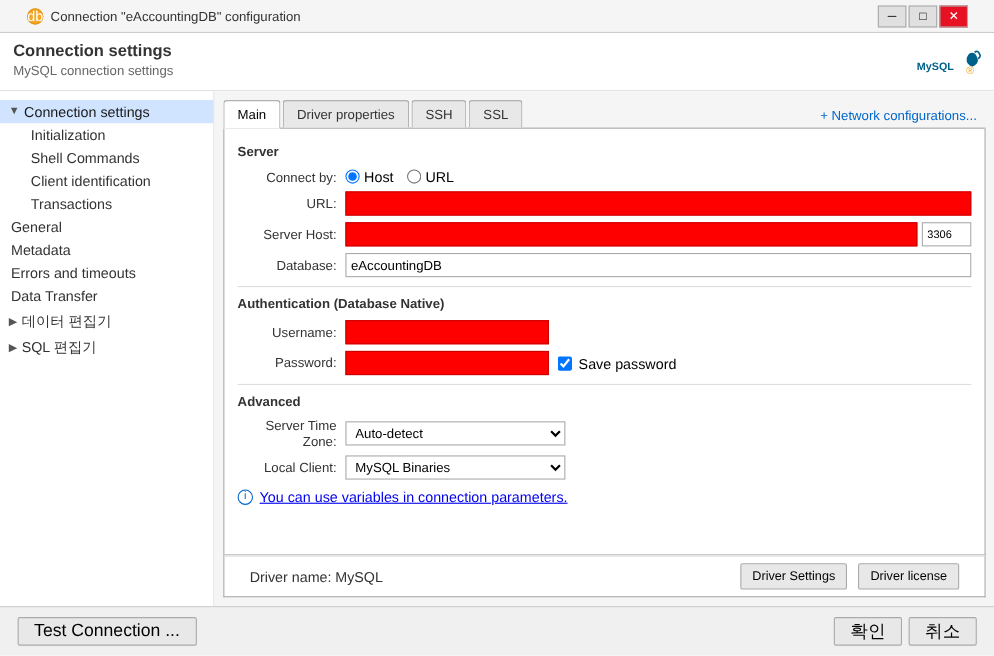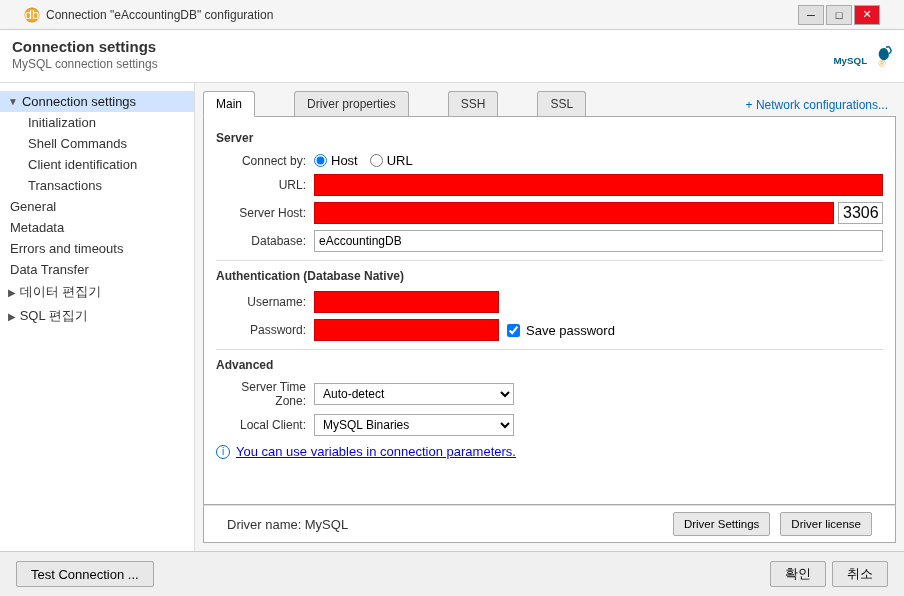--- a/index.html
+++ b/index.html
@@ -83,21 +83,20 @@
       padding: 8px;
     }
 
     
     .tabs {
       display: flex;
       align-items: flex-end;
       background: #f5f5f5;
       border-bottom: 1px solid #aaa;
       position: relative;
-      gap: 37px;
     }
     .tab {
       padding: 5px 12px;
       border: 1px solid #aaa;
       border-bottom: none;
       background: #e8e8e8;
       cursor: pointer;
       font-size: 12px;
       margin-right: 2px;
       border-radius: 3px 3px 0 0;
@@ -173,21 +172,21 @@
     }
     .redacted-partial {
       background: red;
       width: 185px;
       height: 22px;
       border: 1px solid #cc0000;
     }
 
     
     .url-row { display: flex; align-items: center; gap: 4px; flex: 1; }
-    .port-field { width: 45px; height: 22px; border: 1px solid #aaa; padding: 2px 4px; font-size: 16px; }
+    .port-field { width: 45px; height: 22px; border: 1px solid #aaa; padding: 2px 4px; font-size: 10px; }
 
     
     .checkbox-row { display: flex; align-items: center; gap: 6px; }
     .password-row { display: flex; align-items: center; gap: 8px; flex: 1; }
 
     
     .form-select {
       height: 22px;
       border: 1px solid #aaa;
       font-size: 12px;
@@ -237,21 +236,21 @@
       justify-content: space-between;
       padding: 0 16px;
     }
 
     
     .btn {
       padding: 4px 14px;
       border: 1px solid #aaa;
       background: #e8e8e8;
       cursor: pointer;
-      font-size: 13px;
+      font-size: 16px;
       border-radius: 2px;
       height: 26px;
       display: inline-flex;
       align-items: center;
     }
     .btn-small { padding: 3px 10px; height: 24px; font-size: 11.5px; }
   </style>
 </head>
 <body>
 

